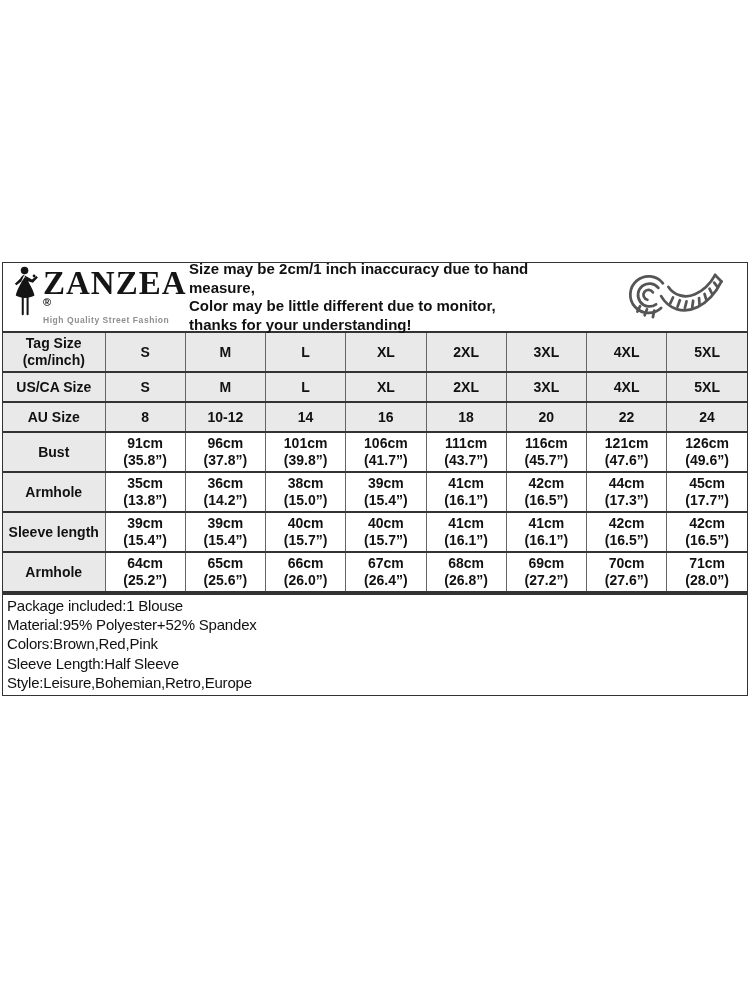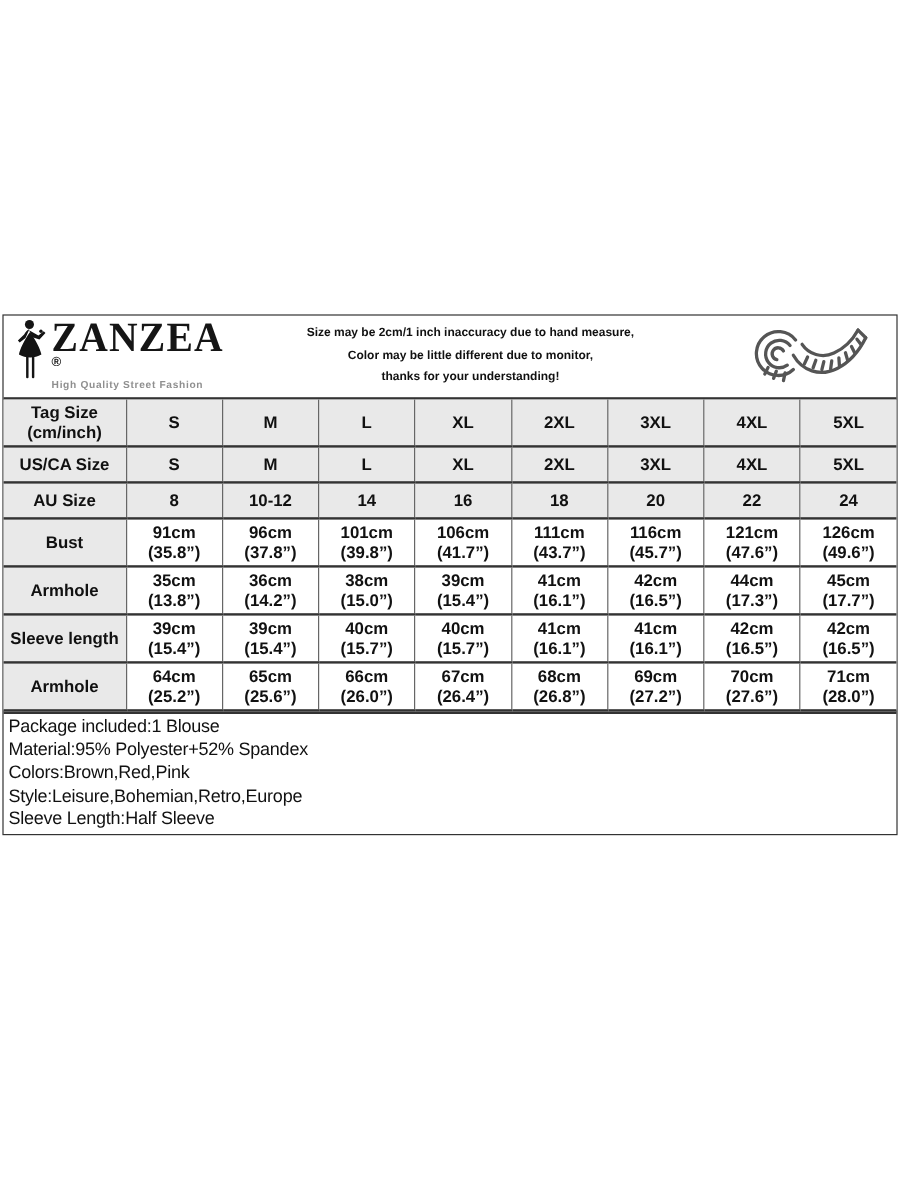--- a/index.html
+++ b/index.html
@@ -18,21 +18,21 @@
   }
   .logo{width:182px;display:flex;align-items:flex-start;padding-left:8px;box-sizing:border-box;flex:none;}
   .logo svg{flex:none;}
   .logo-txt{margin-left:2px;line-height:1;}
   .brand-name{
     font-family:"Liberation Serif", serif;font-weight:bold;font-size:33px;
     letter-spacing:1px;color:#151515;transform:scaleY(1.05);display:inline-block;
   }
   .reg{font-size:11px;vertical-align:top;position:relative;top:-2px;font-family:"Liberation Sans",sans-serif;font-weight:bold;}
   .tagline{font-size:8.5px;color:#8f8f8f;letter-spacing:0.55px;margin-top:1px;font-weight:bold;}
-  .note{flex:1;text-align:center;font-weight:bold;font-size:10px;line-height:18.5px;padding:0 4px;}
+  .note{flex:1;font-weight:bold;font-size:15px;line-height:18.5px;padding:0 4px;}
   .tape{width:148px;flex:none;display:flex;justify-content:center;align-items:center;}
   
   table.size{width:100%;border-collapse:collapse;table-layout:fixed;}
   table.size col.c-label{width:102px;}
   table.size td{
     border-left:1px solid #666;border-right:1px solid #666;
     border-top:2px solid #333;border-bottom:2px solid #333;
     text-align:center;vertical-align:middle;
     font-weight:bold;font-size:14px;line-height:17px;
     padding:2px 0;background:#fff;
@@ -182,17 +182,17 @@
           <td>70cm<br>(27.6”)</td>
           <td>71cm<br>(28.0”)</td>
         </tr>
       </tbody>
   </table>
 
   <div class="details">
       <div class="detail-line">Package included:1 Blouse</div>
       <div class="detail-line">Material:95% Polyester+52% Spandex</div>
       <div class="detail-line">Colors:Brown,Red,Pink</div>
+      <div class="detail-line">Sleeve Length:Half Sleeve</div>
       <div class="detail-line">Style:Leisure,Bohemian,Retro,Europe</div>
-      <div class="detail-line">Sleeve Length:Half Sleeve</div>
     </div>
 
 </div>
 
 </body></html>

